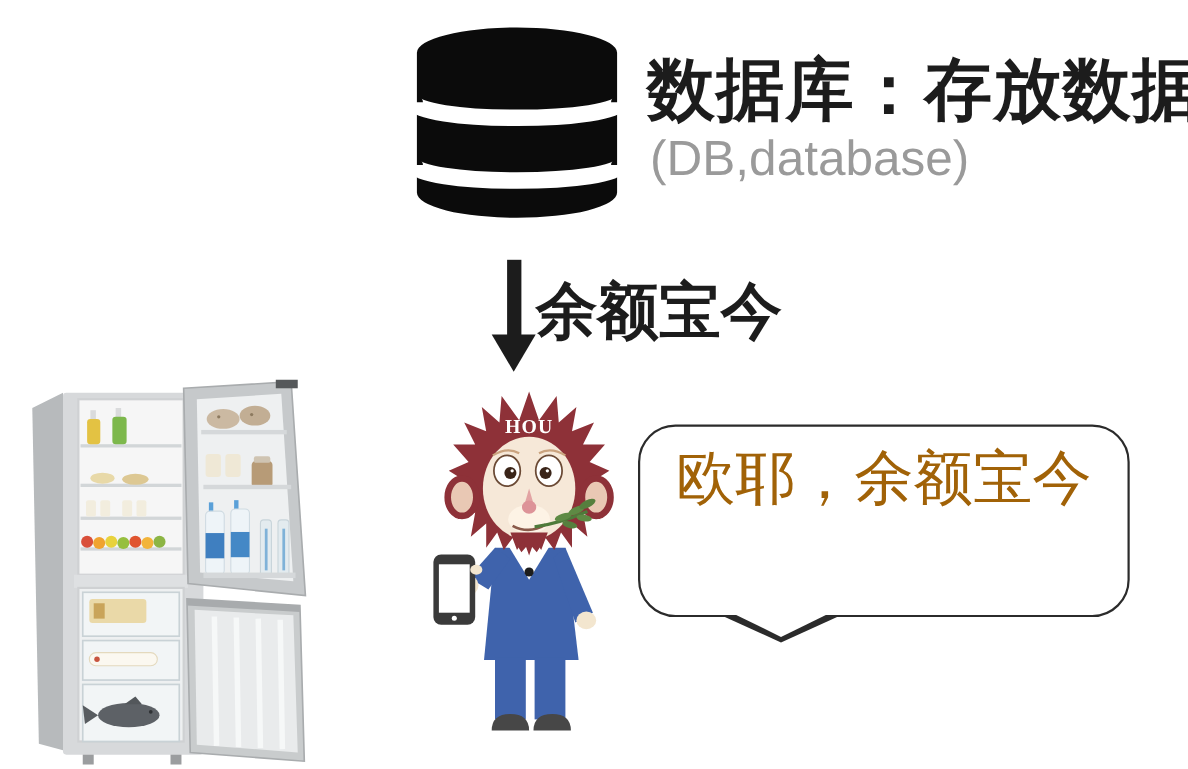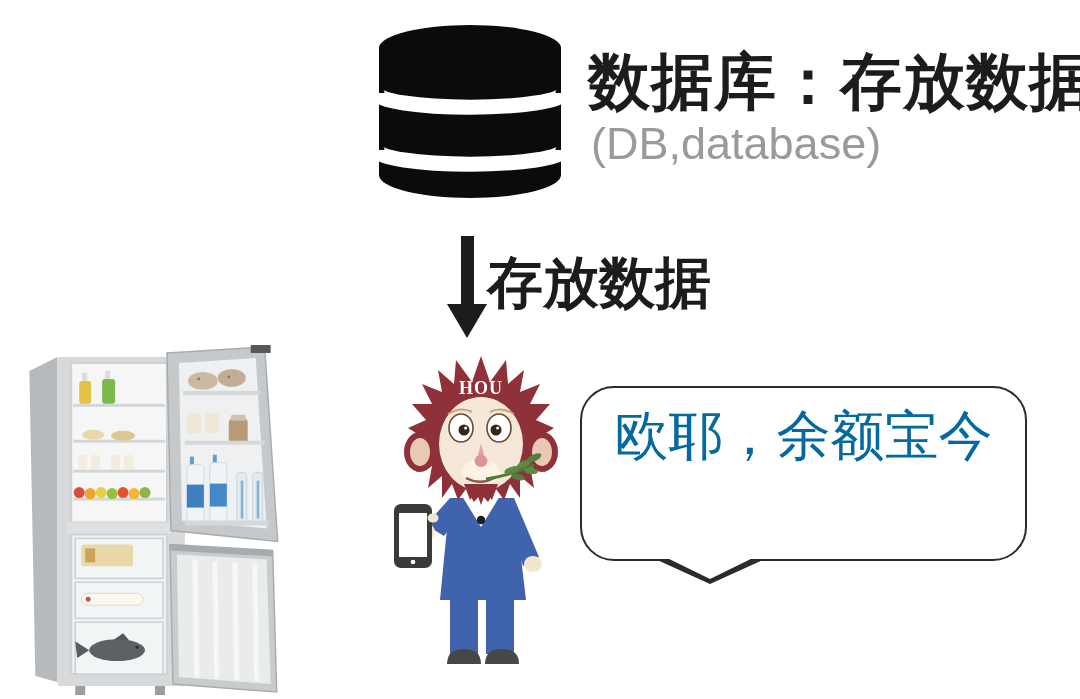--- a/index.html
+++ b/index.html
@@ -21,21 +21,21 @@
   .flow-arrow{left:445px;top:236px;width:44px;height:104px;}
   .flow-label{
     left:487px;top:246px;font-size:56px;font-weight:600;color:#1c1c1c;white-space:nowrap;
   }
   
   .mascot{left:386px;top:348px;width:200px;height:330px;}
   
   .bubble{
     left:580px;top:386px;width:443px;height:171px;
     background:#fff;border:2.5px solid #2b2b2b;border-radius:34px;
-    text-align:center;color:#0369a1;
+    text-align:center;color:#a16207;
   }
   .bubble-line{font-size:54px;font-weight:500;line-height:79px;}
   .bubble-line.first{margin-top:8px;}
   .bubble-tail{
     position:absolute;left:73px;bottom:-25px;width:0;height:0;
     border-left:55px solid transparent;border-right:55px solid transparent;
     border-top:25px solid #2b2b2b;
   }
   .bubble-tail-inner{
     position:absolute;left:77px;bottom:-20px;width:0;height:0;
@@ -56,21 +56,21 @@
     <path d="M3 133 A92 14 0 0 0 189 133" stroke="#ffffff" stroke-width="15" fill="none"></path>
   </svg>
 
   <div class="abs db-subtitle">(DB,database)</div>
   <div class="abs db-title">数据库：存放数据</div>
 
   <svg class="abs flow-arrow" viewBox="0 0 44 104" aria-hidden="true">
     <rect x="16" y="0" width="13" height="72" fill="#1c1c1c"></rect>
     <polygon points="2,68 42,68 22,102" fill="#1c1c1c"></polygon>
   </svg>
-  <div class="abs flow-label">存放数据</div>
+  <div class="abs flow-label">余额宝今</div>
 
   <svg class="abs mascot" viewBox="0 0 200 330" aria-hidden="true">
 
     <g>
       <polygon points="64,150 128,150 140,252 54,252" fill="#3f63ac"></polygon>
       <polygon points="64,150 78,160 58,188 40,177" fill="#3f63ac"></polygon>
       <polygon points="128,150 117,159 137,218 153,209" fill="#3f63ac"></polygon>
       <ellipse cx="147" cy="216" rx="9" ry="8" fill="#f3e6cf"></ellipse>
       <polygon points="76,148 114,148 95,179" fill="#ffffff"></polygon>
       <circle cx="95" cy="172" r="4.2" fill="#1d1d1d"></circle>

